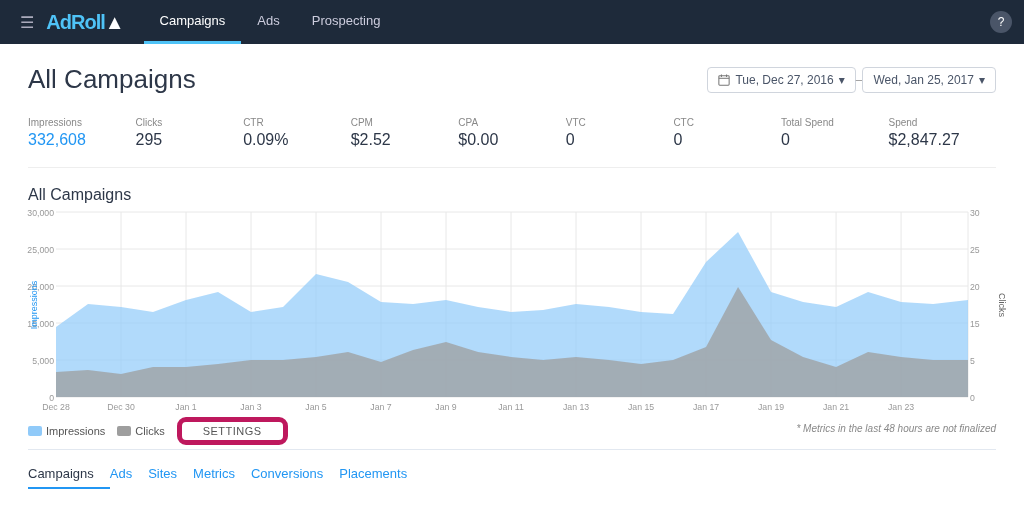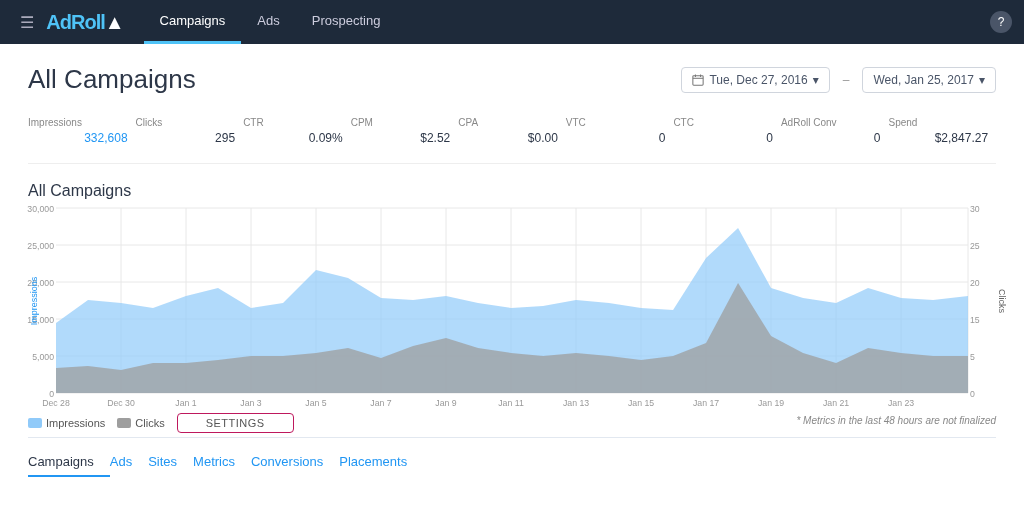--- a/index.html
+++ b/index.html
@@ -35,36 +35,36 @@
     }
 
     
     .main-content { padding: 20px 28px; background: #fff; min-height: calc(505px - 44px); }
 
     
     .page-header {
       display: flex; align-items: center; justify-content: space-between; margin-bottom: 18px;
     }
     .page-title { font-size: 26px; font-weight: 300; color: #2d3748; }
-    .date-range { display: flex; align-items: center; gap: 13px; }
+    .date-range { display: flex; align-items: center; gap: 0; }
     .date-btn {
       background: #fff; border: 1px solid #d0d5dd; border-radius: 4px;
       padding: 5px 10px; font-size: 12px; color: #4a5568; cursor: pointer;
       display: flex; align-items: center; gap: 5px;
     }
     .date-btn svg { width: 12px; height: 12px; fill: #777; }
     .date-sep { color: #999; font-size: 12px; }
 
     
     .metrics-row {
       display: flex; gap: 0; border-bottom: 1px solid #eee; padding-bottom: 14px; margin-bottom: 18px;
     }
     .metric-item { flex: 1; padding: 4px 8px 4px 0; }
     .metric-label { font-size: 10px; color: #888; margin-bottom: 3px; text-transform: none; }
-    .metric-value { font-size: 12px; color: #2d3748; font-weight: 500; text-align: right; }
+    .metric-value { font-size: 16px; color: #2d3748; font-weight: 500; }
     .metric-value.highlight { color: #2196f3; }
 
     
     .chart-section { margin-bottom: 14px; }
     .chart-title { font-size: 16px; font-weight: 400; color: #2d3748; margin-bottom: 8px; }
 
     
     .chart-container { position: relative; }
     .chart-svg { width: 100%; overflow: visible; }
     .y-axis-left-label {
@@ -78,22 +78,22 @@
 
     
     .chart-legend {
       display: flex; align-items: center; gap: 12px; margin-top: 6px;
     }
     .legend-item { display: flex; align-items: center; gap: 4px; font-size: 11px; color: #555; }
     .legend-swatch { width: 14px; height: 10px; border-radius: 2px; }
     .legend-swatch.impressions { background: #90caf9; }
     .legend-swatch.clicks { background: #9e9e9e; }
     .settings-btn {
-      border: 1px solid #be185d; background: #fff; border-radius: 4px;
-      padding: 3px 28px; font-size: 11px; color: #555; cursor: pointer; text-transform: uppercase;
+      border: 5px solid #be185d; background: #fff; border-radius: 9px;
+      padding: 3px 21px; font-size: 11px; color: #555; cursor: pointer; text-transform: uppercase;
       letter-spacing: 0.5px;
     }
     .metrics-note {
       margin-left: auto; font-size: 10px; color: #888; font-style: italic;
     }
 
     
     .bottom-tabs {
       display: flex; gap: 0; border-top: 1px solid #e2e8f0; padding-top: 12px; margin-top: 4px;
     }
@@ -168,21 +168,21 @@
     </div>
     <div class="metric-item">
       <div class="metric-label">VTC</div>
       <div class="metric-value">0</div>
     </div>
     <div class="metric-item">
       <div class="metric-label">CTC</div>
       <div class="metric-value">0</div>
     </div>
     <div class="metric-item">
-      <div class="metric-label">AdRoll Conv</div>
+      <div class="metric-label">Total Spend</div>
       <div class="metric-value">0</div>
     </div>
     <div class="metric-item">
       <div class="metric-label">Spend</div>
       <div class="metric-value">$2,847.27</div>
     </div>
   </div>
 
   <div class="chart-section">
     <div class="chart-title">All Campaigns</div>

